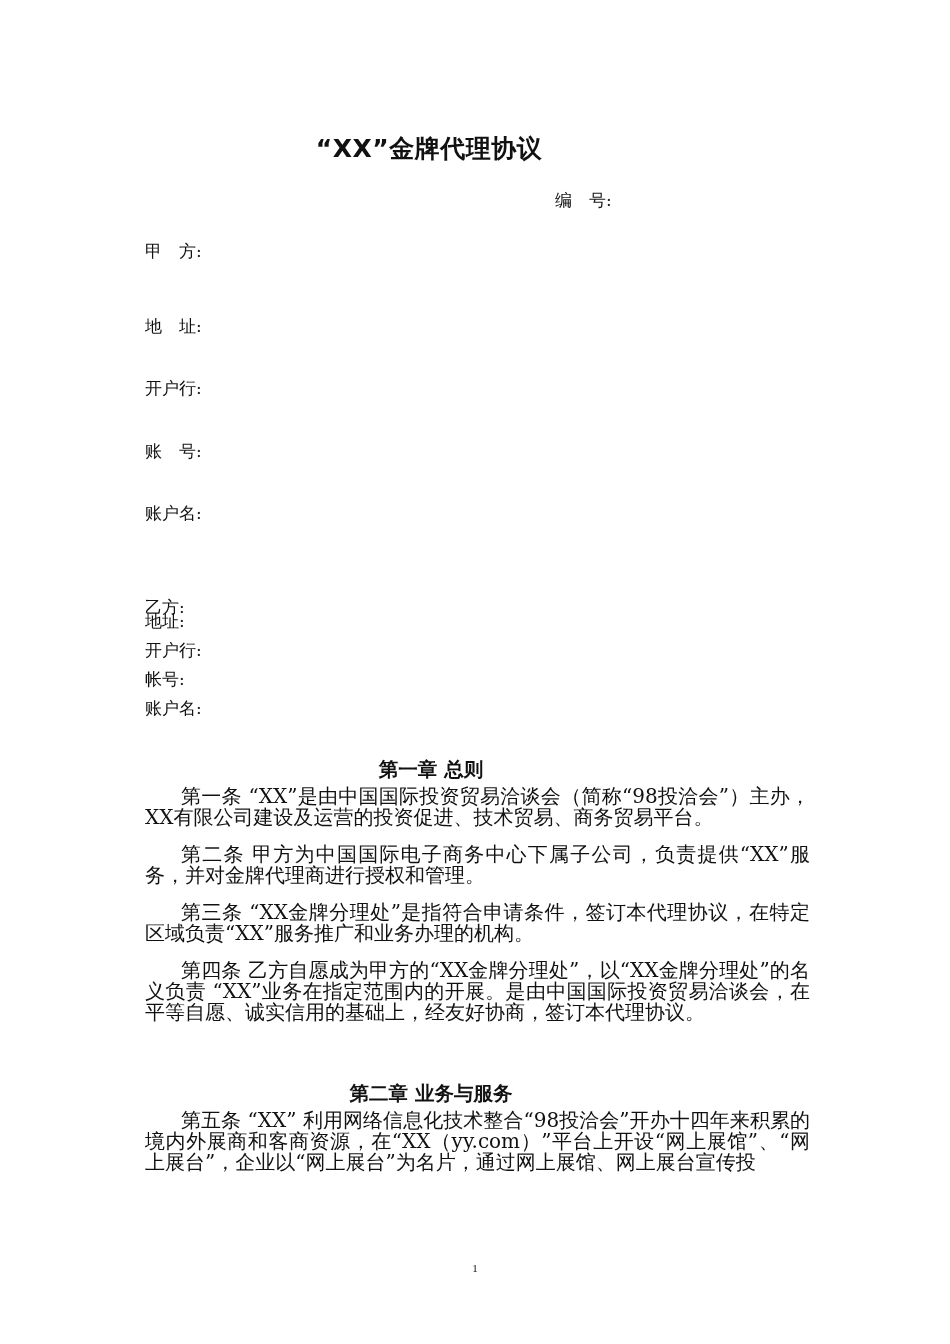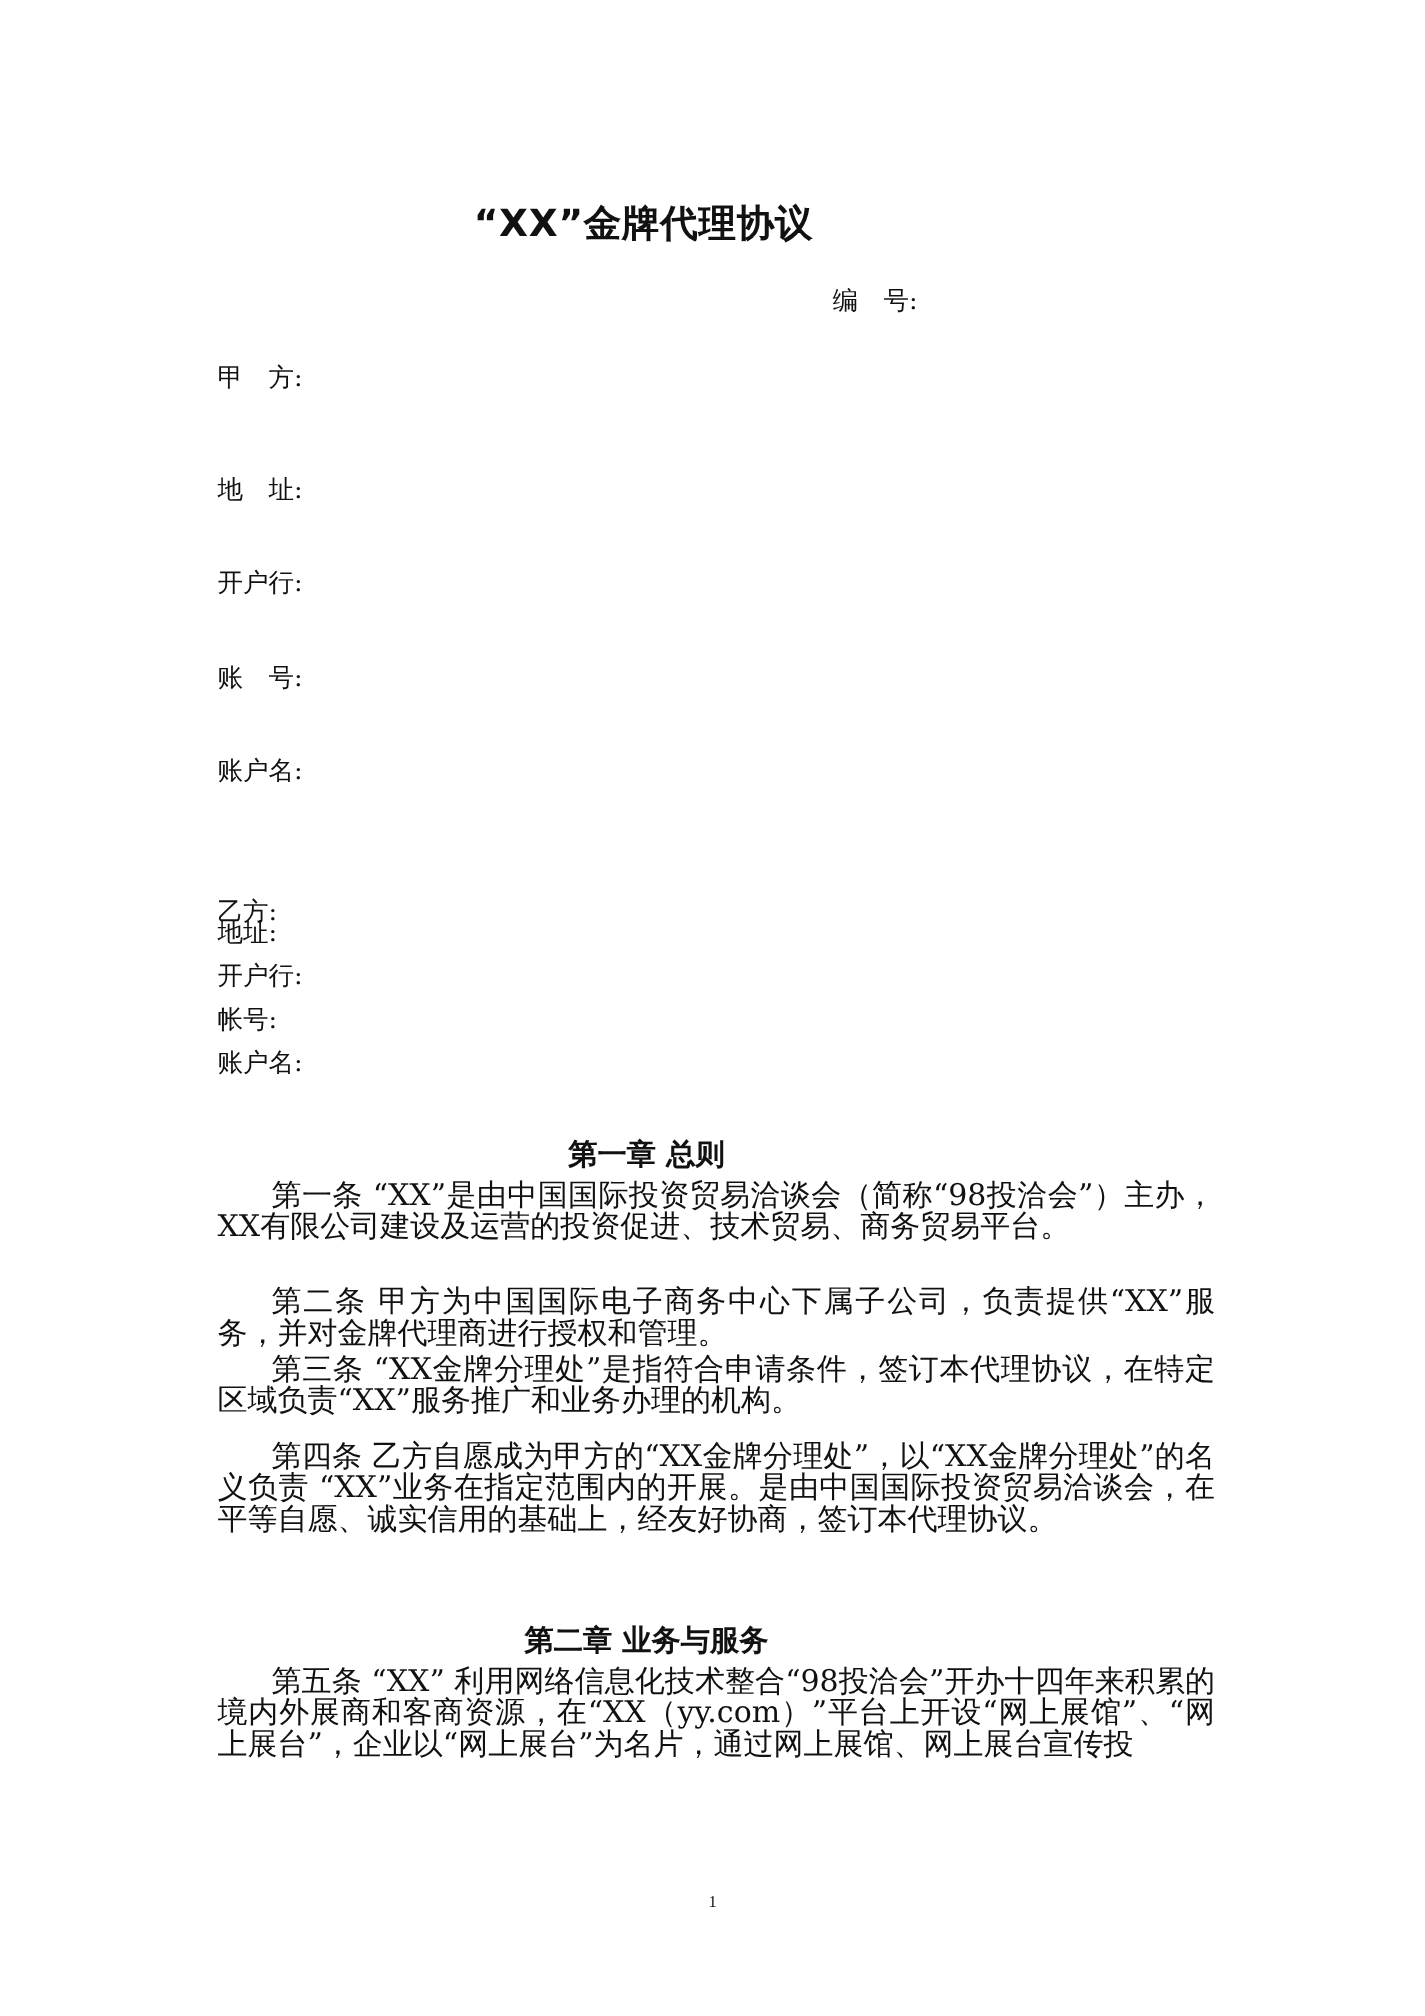--- a/index.html
+++ b/index.html
@@ -53,21 +53,21 @@
   <div class="party-b">
     <div class="field" style="top:581px;margin-top:15px;">乙方:</div>
     <div class="field" style="top:610px;">地址:</div>
     <div class="field" style="top:639px;">开户行:</div>
     <div class="field" style="top:668px;">帐号:</div>
     <div class="field" style="top:697px;">账户名:</div>
   </div>
 
   <div class="chapter" style="top:756px;">第一章 总则</div>
   <div class="para" style="top:786px;">第一条 “XX”是由中国国际投资贸易洽谈会（简称“98投洽会”）主办，XX有限公司建设及运营的投资促进、技术贸易、商务贸易平台。</div>
-  <div class="para" style="top:844px;margin-top:13px;">第二条  甲方为中国国际电子商务中心下属子公司，负责提供“XX”服务，并对金牌代理商进行授权和管理。</div>
+  <div class="para" style="top:844px;">第二条  甲方为中国国际电子商务中心下属子公司，负责提供“XX”服务，并对金牌代理商进行授权和管理。</div>
   <div class="para" style="top:902px;">第三条 “XX金牌分理处”是指符合申请条件，签订本代理协议，在特定区域负责“XX”服务推广和业务办理的机构。</div>
   <div class="para" style="top:960px;">第四条 乙方自愿成为甲方的“XX金牌分理处”，以“XX金牌分理处”的名义负责 “XX”业务在指定范围内的开展。是由中国国际投资贸易洽谈会，在平等自愿、诚实信用的基础上，经友好协商，签订本代理协议。</div>
 
   <div class="chapter" style="top:1080px;">第二章 业务与服务</div>
   <div class="para" style="top:1110px;">第五条 “XX” 利用网络信息化技术整合“98投洽会”开办十四年来积累的境内外展商和客商资源，在“XX（yy.com）”平台上开设“网上展馆”、“网上展台”，企业以“网上展台”为名片，通过网上展馆、网上展台宣传投</div>
 
   <div class="page-num">1</div>
 </div>
 
 </body></html>

